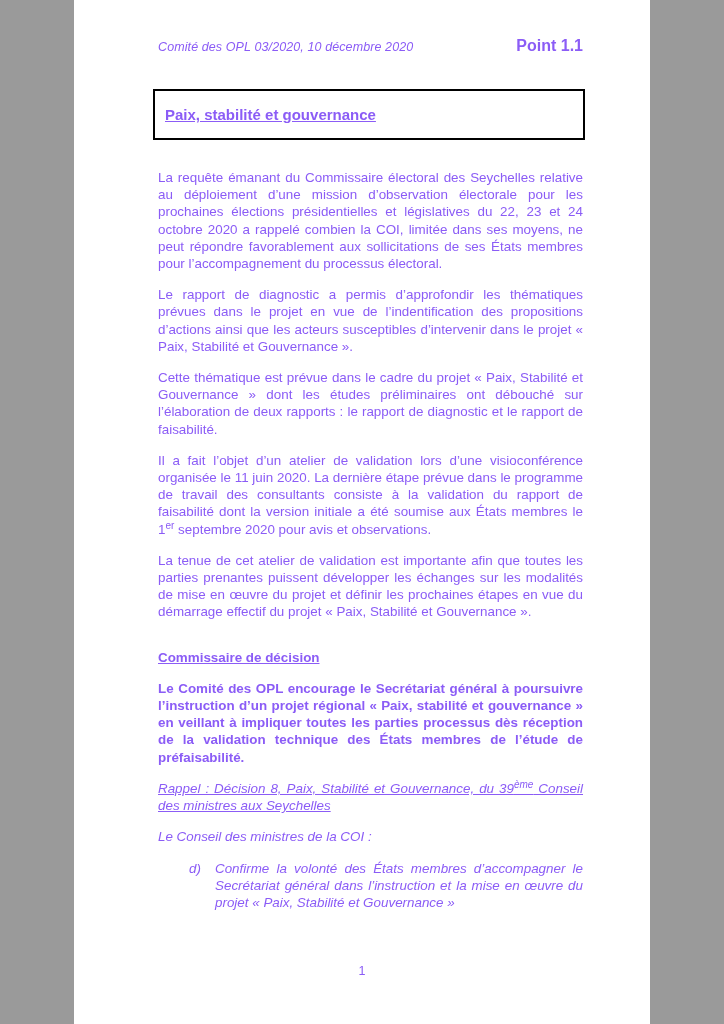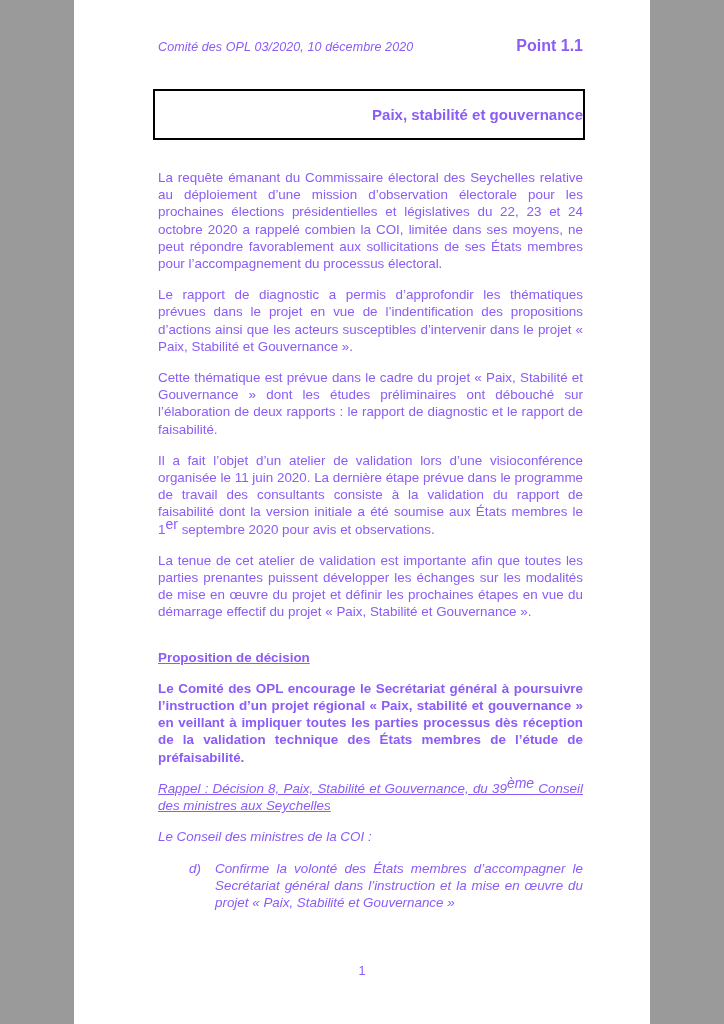--- a/index.html
+++ b/index.html
@@ -38,37 +38,38 @@
   .doc-header .right {
     font-weight: bold;
     font-size: 16px;
   }
   .title-box {
     margin-top: 34px;
     margin-left: -5px;
     margin-right: -2px;
     border: 2px solid #000000;
     padding: 15px 0 14px 10px;
-    text-align: right;
+    text-align: left;
+    text-decoration: underline;
   }
   .title-box .title {
     font-weight: bold;
     font-size: 15px;
   }
   .body-text {
     margin-top: 29px;
     font-size: 13.4px;
     line-height: 17.2px;
     text-align: justify;
   }
   p.para {
     margin: 0 0 14px 0;
   }
   sup.sup {
-    font-size: 14px;
+    font-size: 10px;
     line-height: 0;
     vertical-align: super;
   }
   .decision-heading {
     margin-top: 28px;
     margin-bottom: 14px;
     font-weight: bold;
     text-decoration: underline;
     font-size: 13.4px;
   }
@@ -124,21 +125,21 @@
       <span class="title">Paix, stabilité et gouvernance</span>
     </div>
 
     <div class="body-text">
       <p class="para">La requête émanant du Commissaire électoral des Seychelles relative au déploiement d’une mission d’observation électorale pour les prochaines élections présidentielles et législatives du 22, 23 et 24 octobre 2020 a rappelé combien la COI, limitée dans ses moyens, ne peut répondre favorablement aux sollicitations de ses États membres pour l’accompagnement du processus électoral.</p>
       <p class="para">Le rapport de diagnostic a permis d’approfondir les thématiques prévues dans le projet en vue de l’indentification des propositions d’actions ainsi que les acteurs susceptibles d’intervenir dans le projet « Paix, Stabilité et Gouvernance ».</p>
       <p class="para">Cette thématique est prévue dans le cadre du projet « Paix, Stabilité et Gouvernance » dont les études préliminaires ont débouché sur l’élaboration de deux rapports : le rapport de diagnostic et le rapport de faisabilité.</p>
       <p class="para"><span>Il a fait l’objet d’un atelier de validation lors d’une visioconférence organisée le 11 juin 2020. La dernière étape prévue dans le programme de travail des consultants consiste à la validation du rapport de faisabilité dont la version initiale a été soumise aux États membres le 1</span><sup class="sup">er</sup><span> septembre 2020 pour avis et observations.</span></p>
       <p class="para">La tenue de cet atelier de validation est importante afin que toutes les parties prenantes puissent développer les échanges sur les modalités de mise en œuvre du projet et définir les prochaines étapes en vue du démarrage effectif du projet « Paix, Stabilité et Gouvernance ».</p>
 
-      <div class="decision-heading">Proposition de décision</div>
+      <div class="decision-heading">Commissaire de décision</div>
       <p class="para decision-text">Le Comité des OPL encourage le Secrétariat général à poursuivre l’instruction d’un projet régional « Paix, stabilité et gouvernance » en veillant à impliquer toutes les parties processus dès réception de la validation technique des États membres de l’étude de préfaisabilité.</p>
 
       <p class="para rappel-heading"><span>Rappel : Décision 8, Paix, Stabilité et Gouvernance, du 39</span><sup class="sup">ème</sup><span> Conseil des ministres aux Seychelles</span></p>
 
       <p class="para rappel-intro">Le Conseil des ministres de la COI :</p>
 
       <div class="rappel-item">
         <span class="marker">d)</span>
         <span class="item-body">Confirme la volonté des États membres d’accompagner le Secrétariat général dans l’instruction et la mise en œuvre du projet « Paix, Stabilité et Gouvernance »</span>
       </div>

